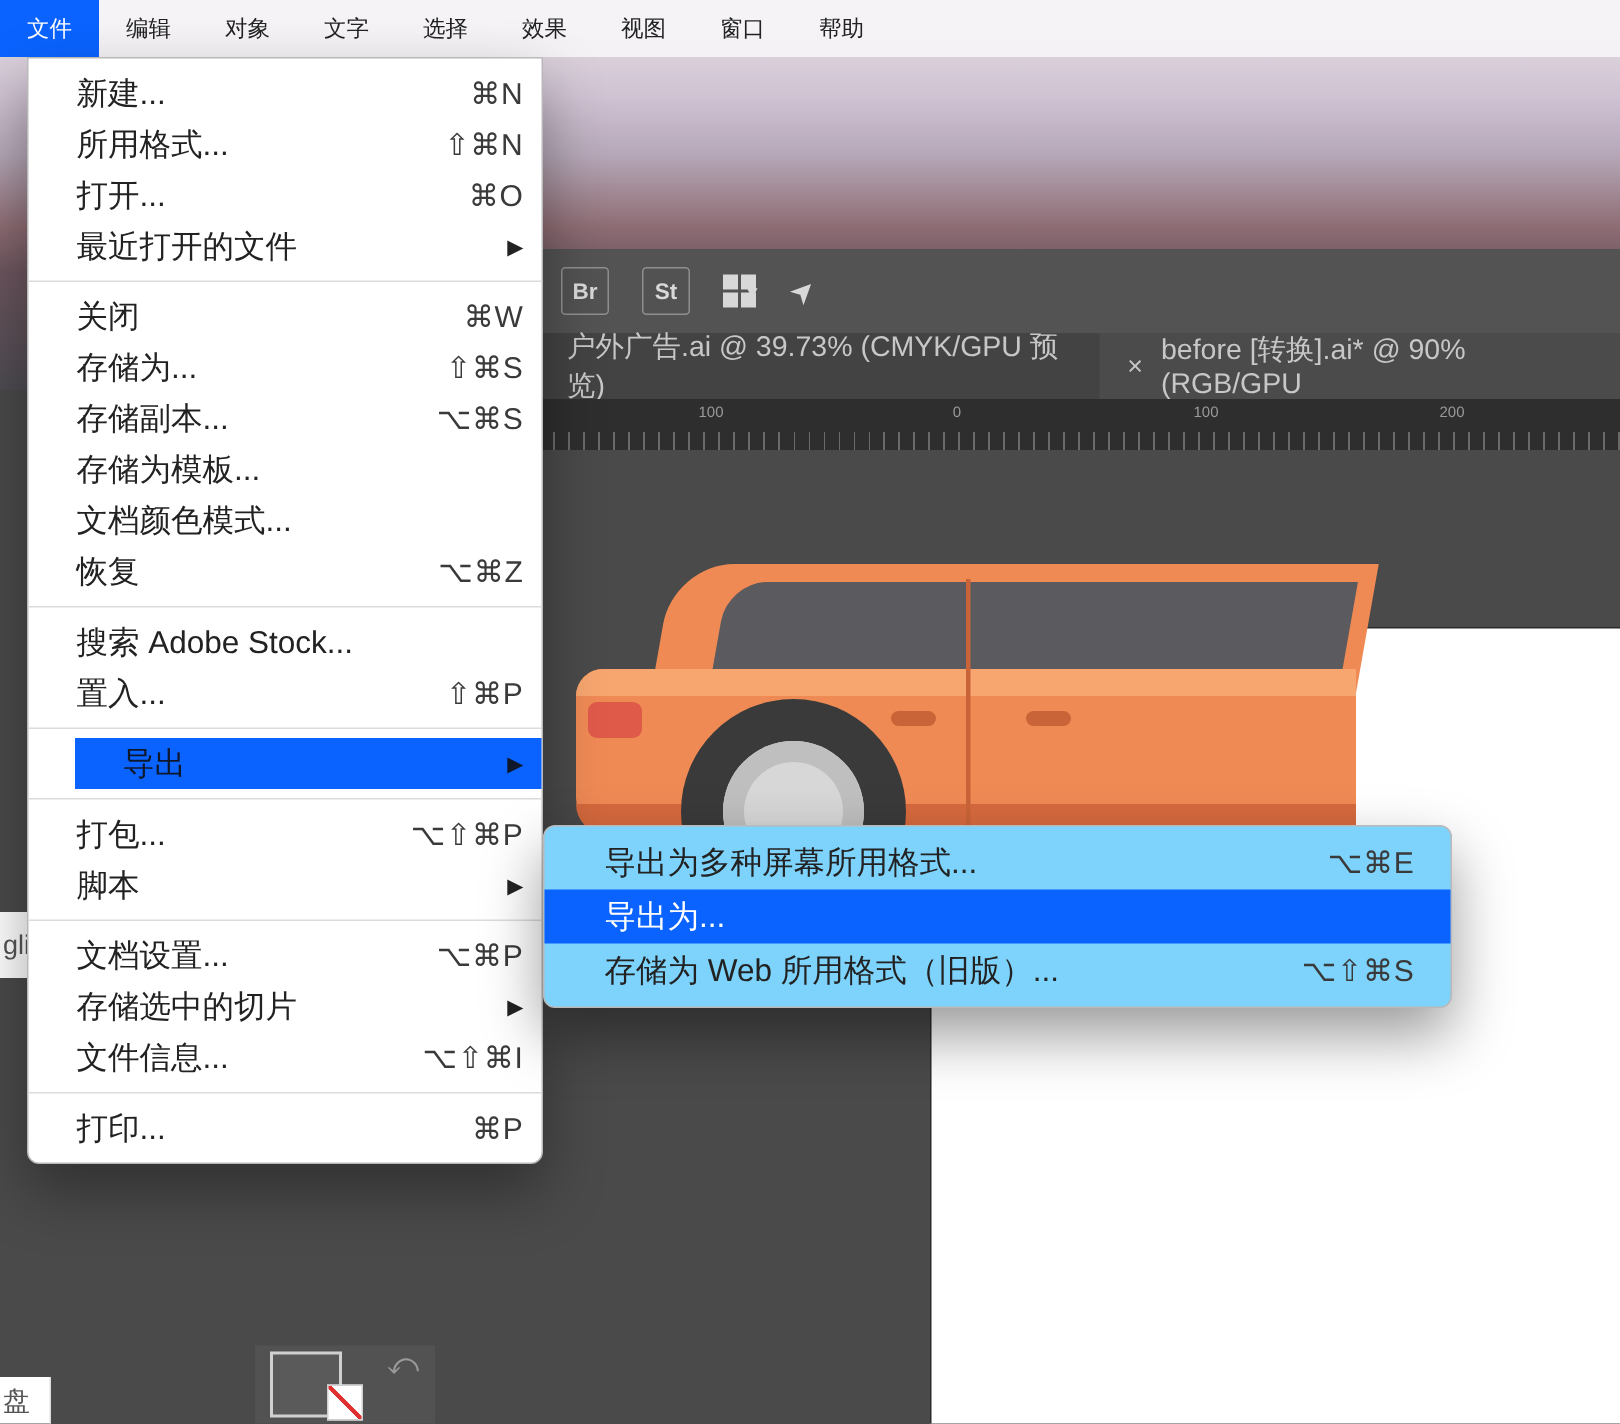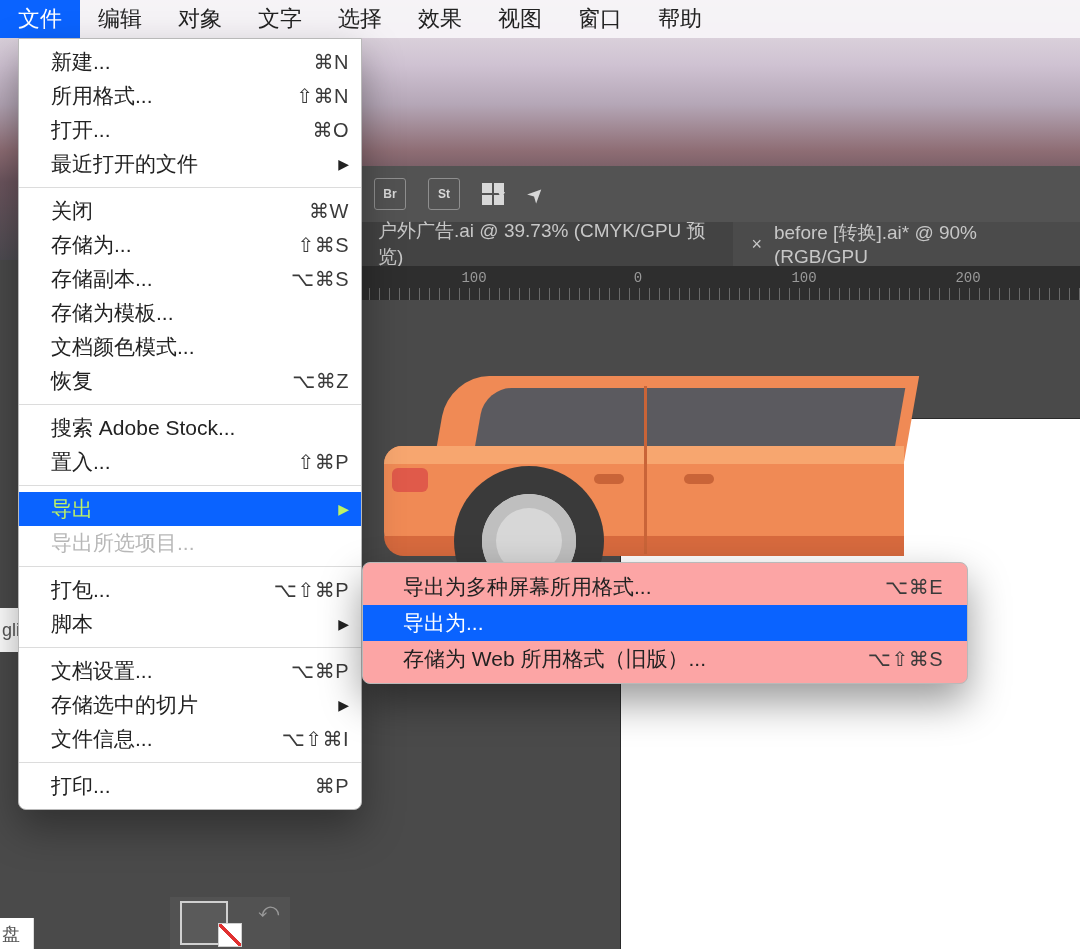--- a/index.html
+++ b/index.html
@@ -19,21 +19,21 @@
       #e8e3e6 0%, #cfc2d2 25%, #b5a7b7 40%,
       #8e6d74 58%, #6c555e 70%, #4e4c52 100%);
     z-index: 0;
   }
   
   .menubar {
     position: absolute;
     left: 0; top: 0; width: 1080px; height: 38px;
     background: rgba(246,244,247,0.93);
     display: flex;
-    font-size: 22px;
+    font-size: 15px;
     color: #222;
     z-index: 50;
     font-family: Liberation Serif, serif;
   }
   .menubar .menu-item {
     padding: 0 18px;
     height: 100%;
     display: flex;
     align-items: center;
     cursor: default;
@@ -51,21 +51,21 @@
     align-items: center;
     gap: 22px;
     padding-left: 14px;
     z-index: 5;
   }
   .tool-chip {
     width: 32px; height: 32px;
     border: 1px solid #8f8f8f;
     border-radius: 3px;
     display: flex; align-items:center; justify-content:center;
-    color:#d8d8d8; font-size:12px; font-weight:600;
+    color:#d8d8d8; font-size:15px; font-weight:600;
     background:#525252;
   }
   .tool-grid {
     display: grid;
     grid-template-columns: 10px 10px;
     grid-template-rows: 10px 10px;
     gap: 2px;
   }
   .tool-grid span { background:#d8d8d8; }
   .tool-chevron { color:#d8d8d8; font-size:14px; margin-left:-12px; }
@@ -88,22 +88,21 @@
   }
   .tab.active { background: #4b4b4b; }
   .tab-close { font-size:18px; color:#c7c7c7; }
   
   .ruler {
     position: absolute;
     left: 360px; top: 266px; width: 720px; height: 34px;
     background: #2e2e2e;
     z-index: 5;
     color: #9a9a9a;
-    font-size: 14px;
-    font-family: Liberation Mono, monospace;
+    font-size: 10px;
   }
   .ruler .tick-label {
     position: absolute;
     top: 4px;
     transform: translateX(-50%);
   }
   .ruler::after {
     content:"";
     position:absolute; left:0; right:0; bottom:0; height:12px;
     background: repeating-linear-gradient(to right, transparent 0 9px, #6a6a6a 9px 10px);
@@ -219,33 +218,34 @@
   }
   .file-menu .mi {
     display: flex;
     align-items: center;
     justify-content: space-between;
     height: 34px;
     padding: 0 12px 0 32px;
   }
   .file-menu .mi.highlight {
     background: #0a63ff;
-    color: #bef264;
+    color: #0f172a;
+    margin-left: 31px;
   }
   .file-menu .mi.disabled { color: #b7b7b7; }
   .file-menu .sep { height:1px; background:#dcdcdc; margin:6px 0; }
   .mi .shortcut { color:#3a3a3a; font-size:20px; letter-spacing:0.5px; }
   .mi.disabled .shortcut { color:#c3c3c3; }
   .mi .subarrow { font-size:14px; }
   
   .export-menu {
     position:absolute;
-    left: 362px; top: 562px;
+    left: 362px; top: 550px;
     width: 606px;
-    background:#fca5a5;
+    background:#7dd3fc;
     border:1px solid #b9b9b9;
     border-radius:8px;
     box-shadow: 0 18px 40px rgba(0,0,0,.4);
     z-index: 70;
     padding: 6px 0;
     font-size: 21px; color:#222;
   }
   .export-menu .mi {
     display:flex; align-items:center; justify-content:space-between;
     height:36px; padding: 0 24px 0 40px;
@@ -371,23 +371,20 @@
     </div>
     <div class="mi">
       <span>置入...</span>
       <span class="shortcut">⇧⌘P</span>
     </div>
     <div class="sep"></div>
     <div class="mi highlight">
       <span>导出</span>
       <span class="subarrow">▶</span>
     </div>
-    <div class="mi disabled">
-      <span>导出所选项目...</span>
-    </div>
     <div class="sep"></div>
     <div class="mi">
       <span>打包...</span>
       <span class="shortcut">⌥⇧⌘P</span>
     </div>
     <div class="mi">
       <span>脚本</span>
       <span class="subarrow">▶</span>
     </div>
     <div class="sep"></div>

